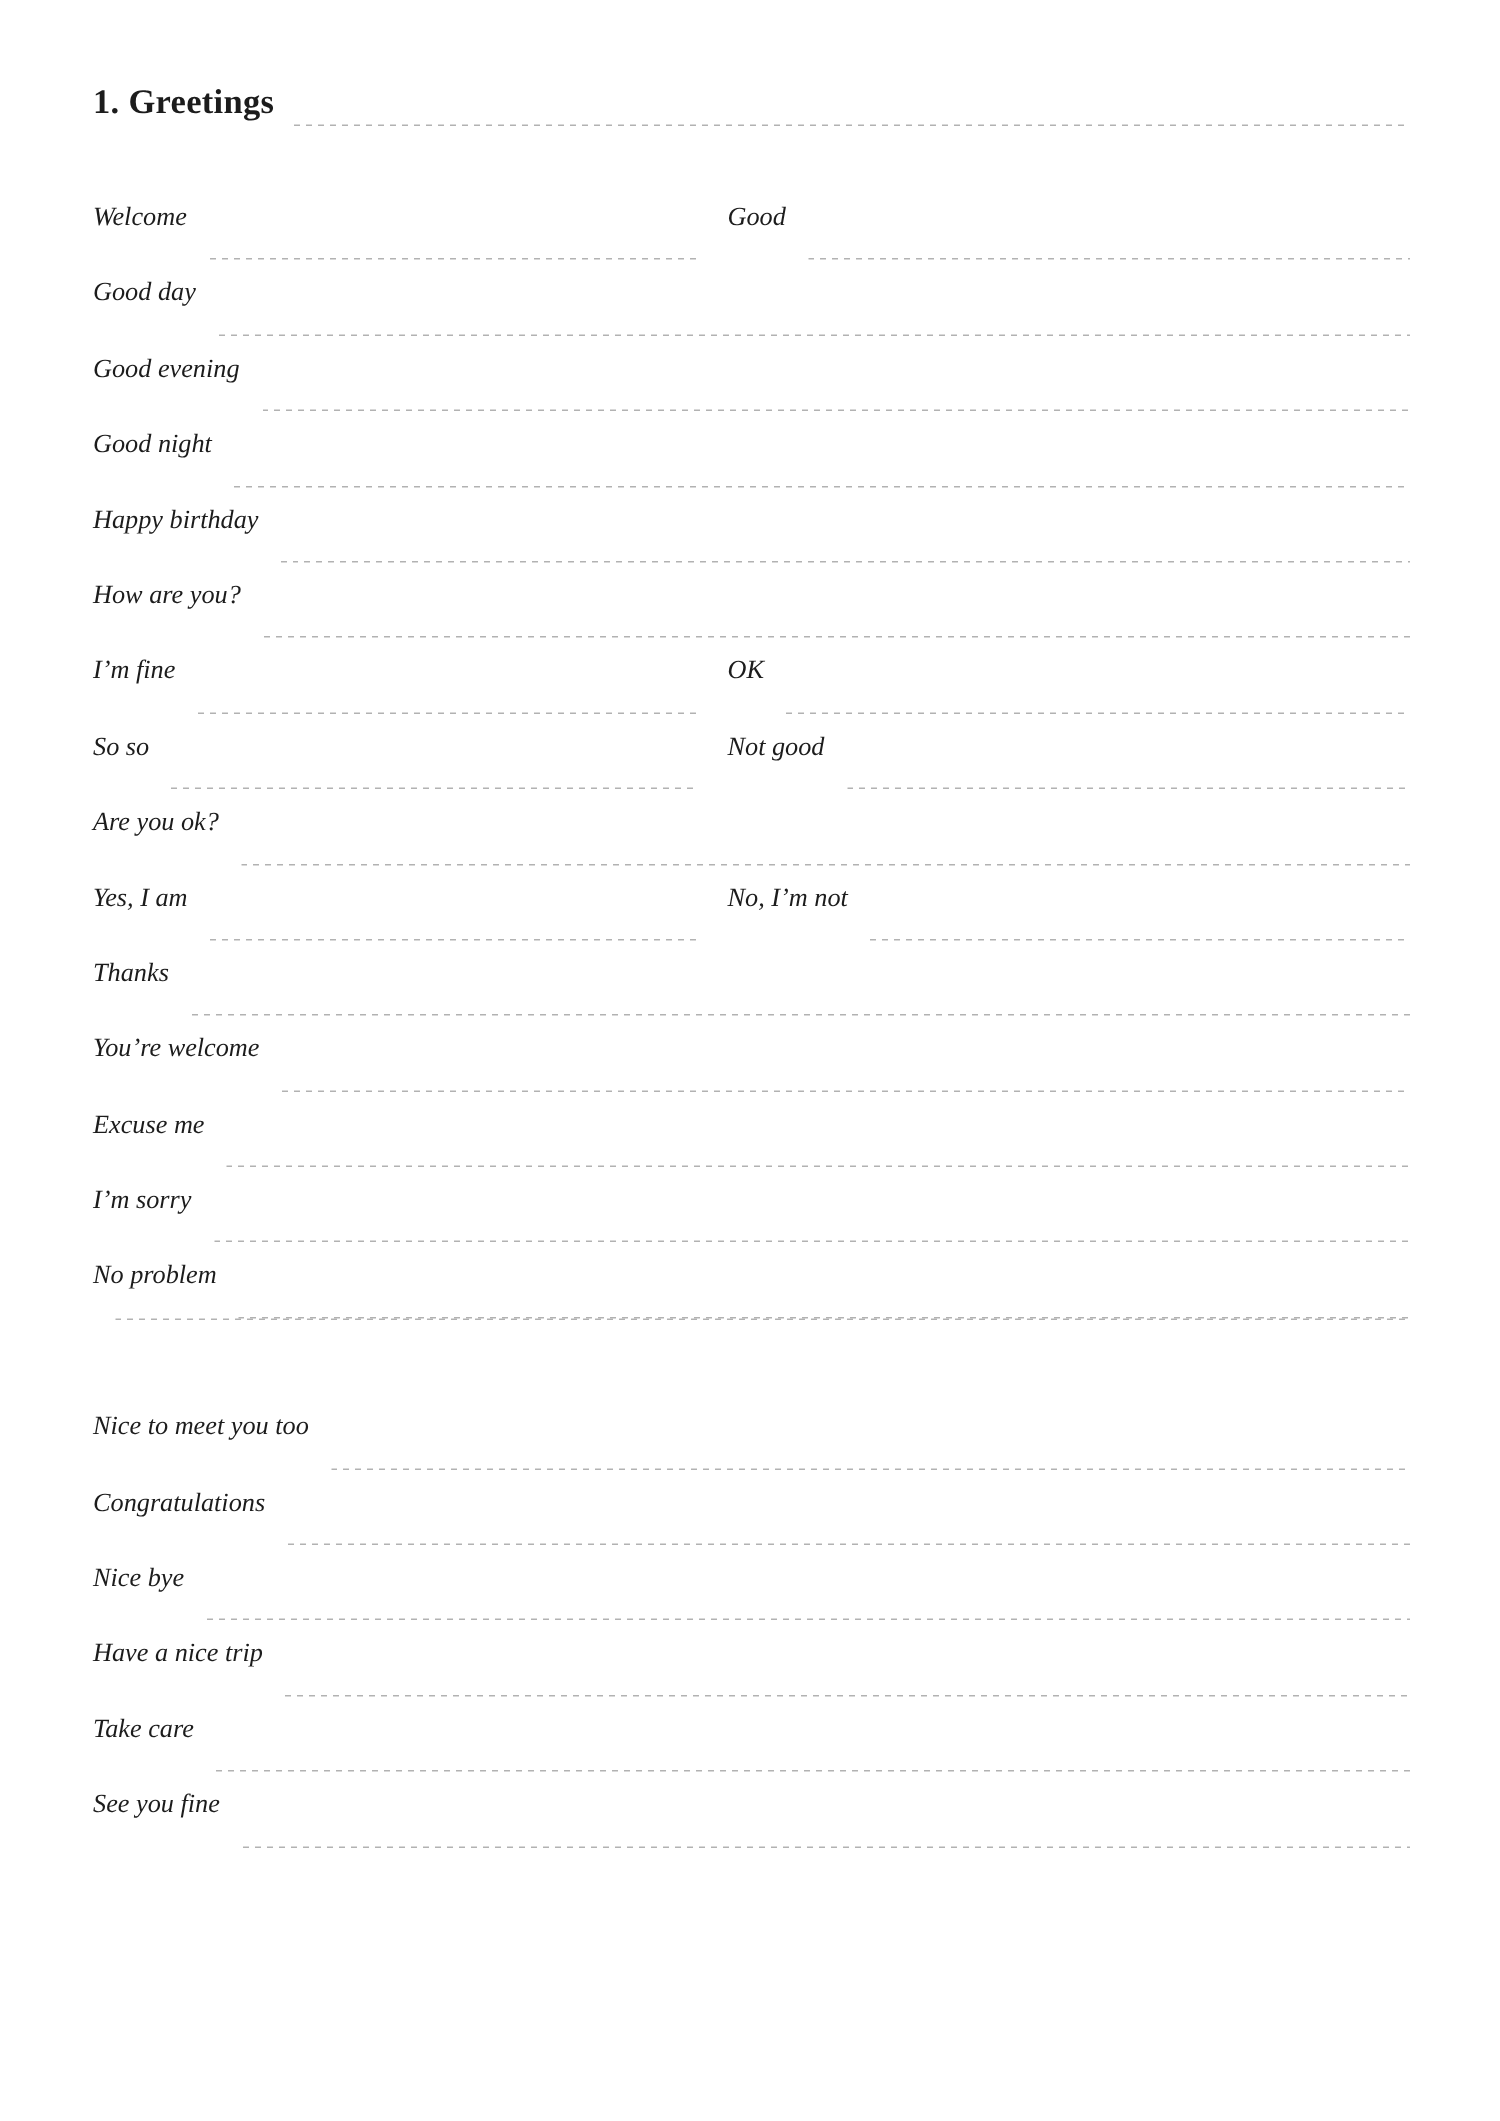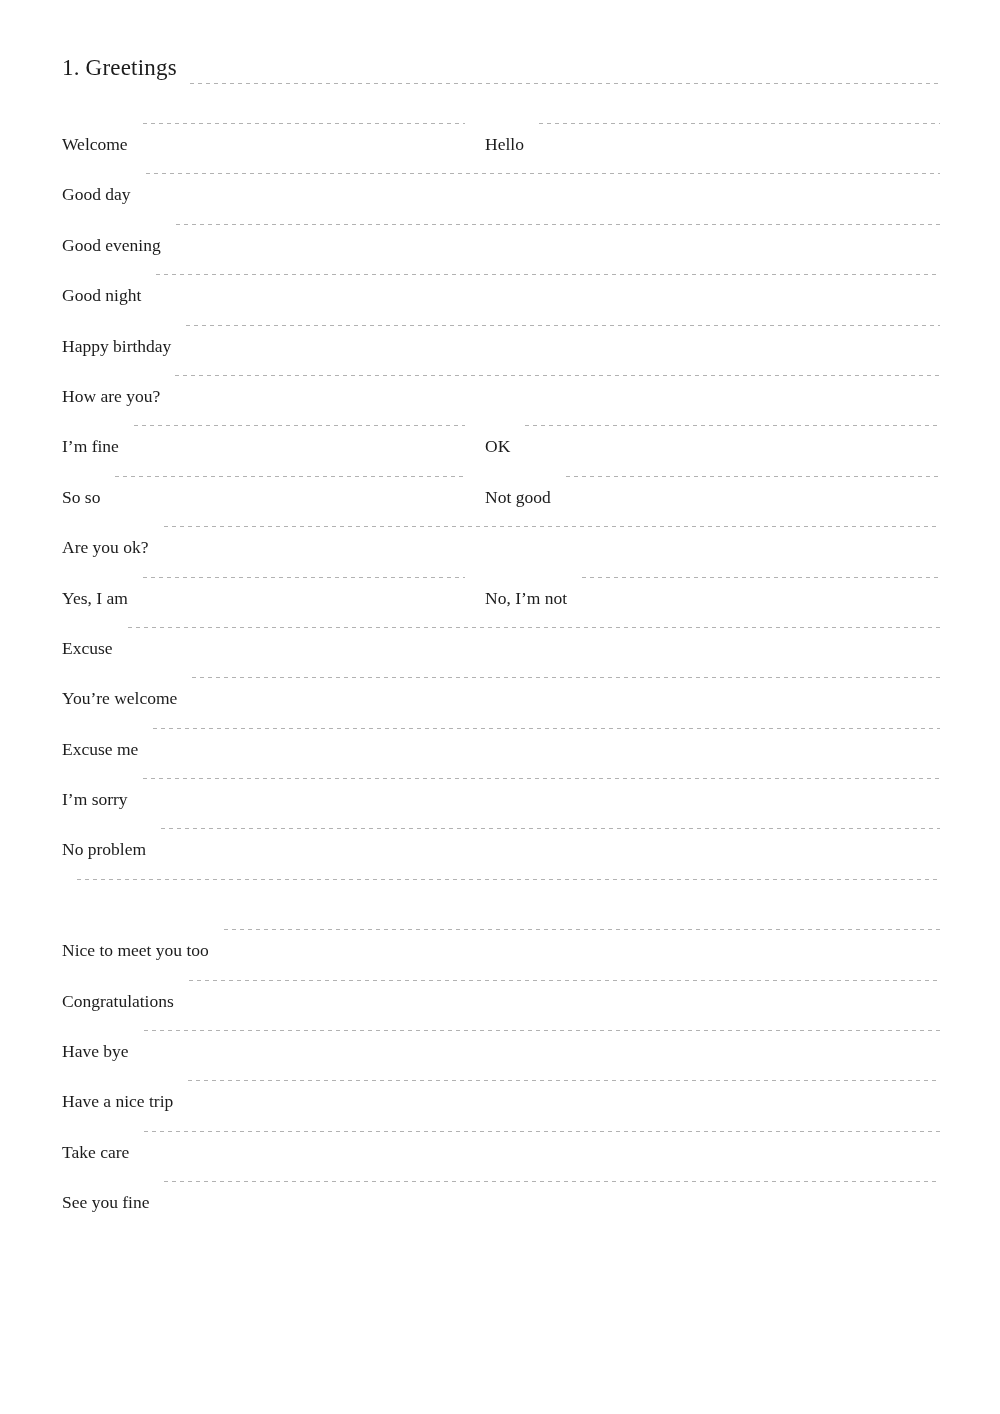--- a/index.html
+++ b/index.html
@@ -19,21 +19,21 @@
     overflow: hidden;
   }
   .title-row {
     display: flex;
     align-items: baseline;
   }
   .title {
     margin: 0;
     font-size: 23px;
     line-height: 28px;
-    font-weight: 400;
+    font-weight: 700;
     letter-spacing: 0.2px;
     white-space: nowrap;
   }
   .line {
     flex: 1;
     height: 1px;
     background: repeating-linear-gradient(
       to right,
       #b2b2b2 0px, #b2b2b2 4px,
       transparent 4px, transparent 8px
@@ -47,22 +47,23 @@
   .rows {
     margin-top: 37px;
   }
   .row {
     display: flex;
     height: 50.4px;
     align-items: baseline;
   }
   .cell {
     display: flex;
-    align-items: flex-start;
+    align-items: flex-end;
     min-width: 0;
+    font-style: italic;
   }
   .cell-half {
     width: 403px;
     margin-right: 20px;
     flex: 0 0 403px;
   }
   .cell-rest {
     flex: 1;
   }
   .cell-full {
@@ -87,21 +88,21 @@
     <h1 class="title">1. Greetings</h1>
     <div class="line"></div>
   </div>
   <div class="rows" id="rows">
       <div class="row">
         <div class="cell cell-half">
           <span class="label">Welcome</span>
           <div class="line"></div>
         </div>
         <div class="cell cell-rest">
-          <span class="label">Hello</span>
+          <span class="label">Good</span>
           <div class="line"></div>
         </div>
       </div>
       <div class="row">
         <div class="cell cell-full">
           <span class="label">Good day</span>
           <div class="line"></div>
         </div>
       </div>
       <div class="row">
@@ -159,21 +160,21 @@
           <span class="label">Yes, I am</span>
           <div class="line"></div>
         </div>
         <div class="cell cell-rest">
           <span class="label">No, I’m not</span>
           <div class="line"></div>
         </div>
       </div>
       <div class="row">
         <div class="cell cell-full">
-          <span class="label">Excuse</span>
+          <span class="label">Thanks</span>
           <div class="line"></div>
         </div>
       </div>
       <div class="row">
         <div class="cell cell-full">
           <span class="label">You’re welcome</span>
           <div class="line"></div>
         </div>
       </div>
       <div class="row">
@@ -206,21 +207,21 @@
         </div>
       </div>
       <div class="row">
         <div class="cell cell-full">
           <span class="label">Congratulations</span>
           <div class="line"></div>
         </div>
       </div>
       <div class="row">
         <div class="cell cell-full">
-          <span class="label">Have bye</span>
+          <span class="label">Nice bye</span>
           <div class="line"></div>
         </div>
       </div>
       <div class="row">
         <div class="cell cell-full">
           <span class="label">Have a nice trip</span>
           <div class="line"></div>
         </div>
       </div>
       <div class="row">

